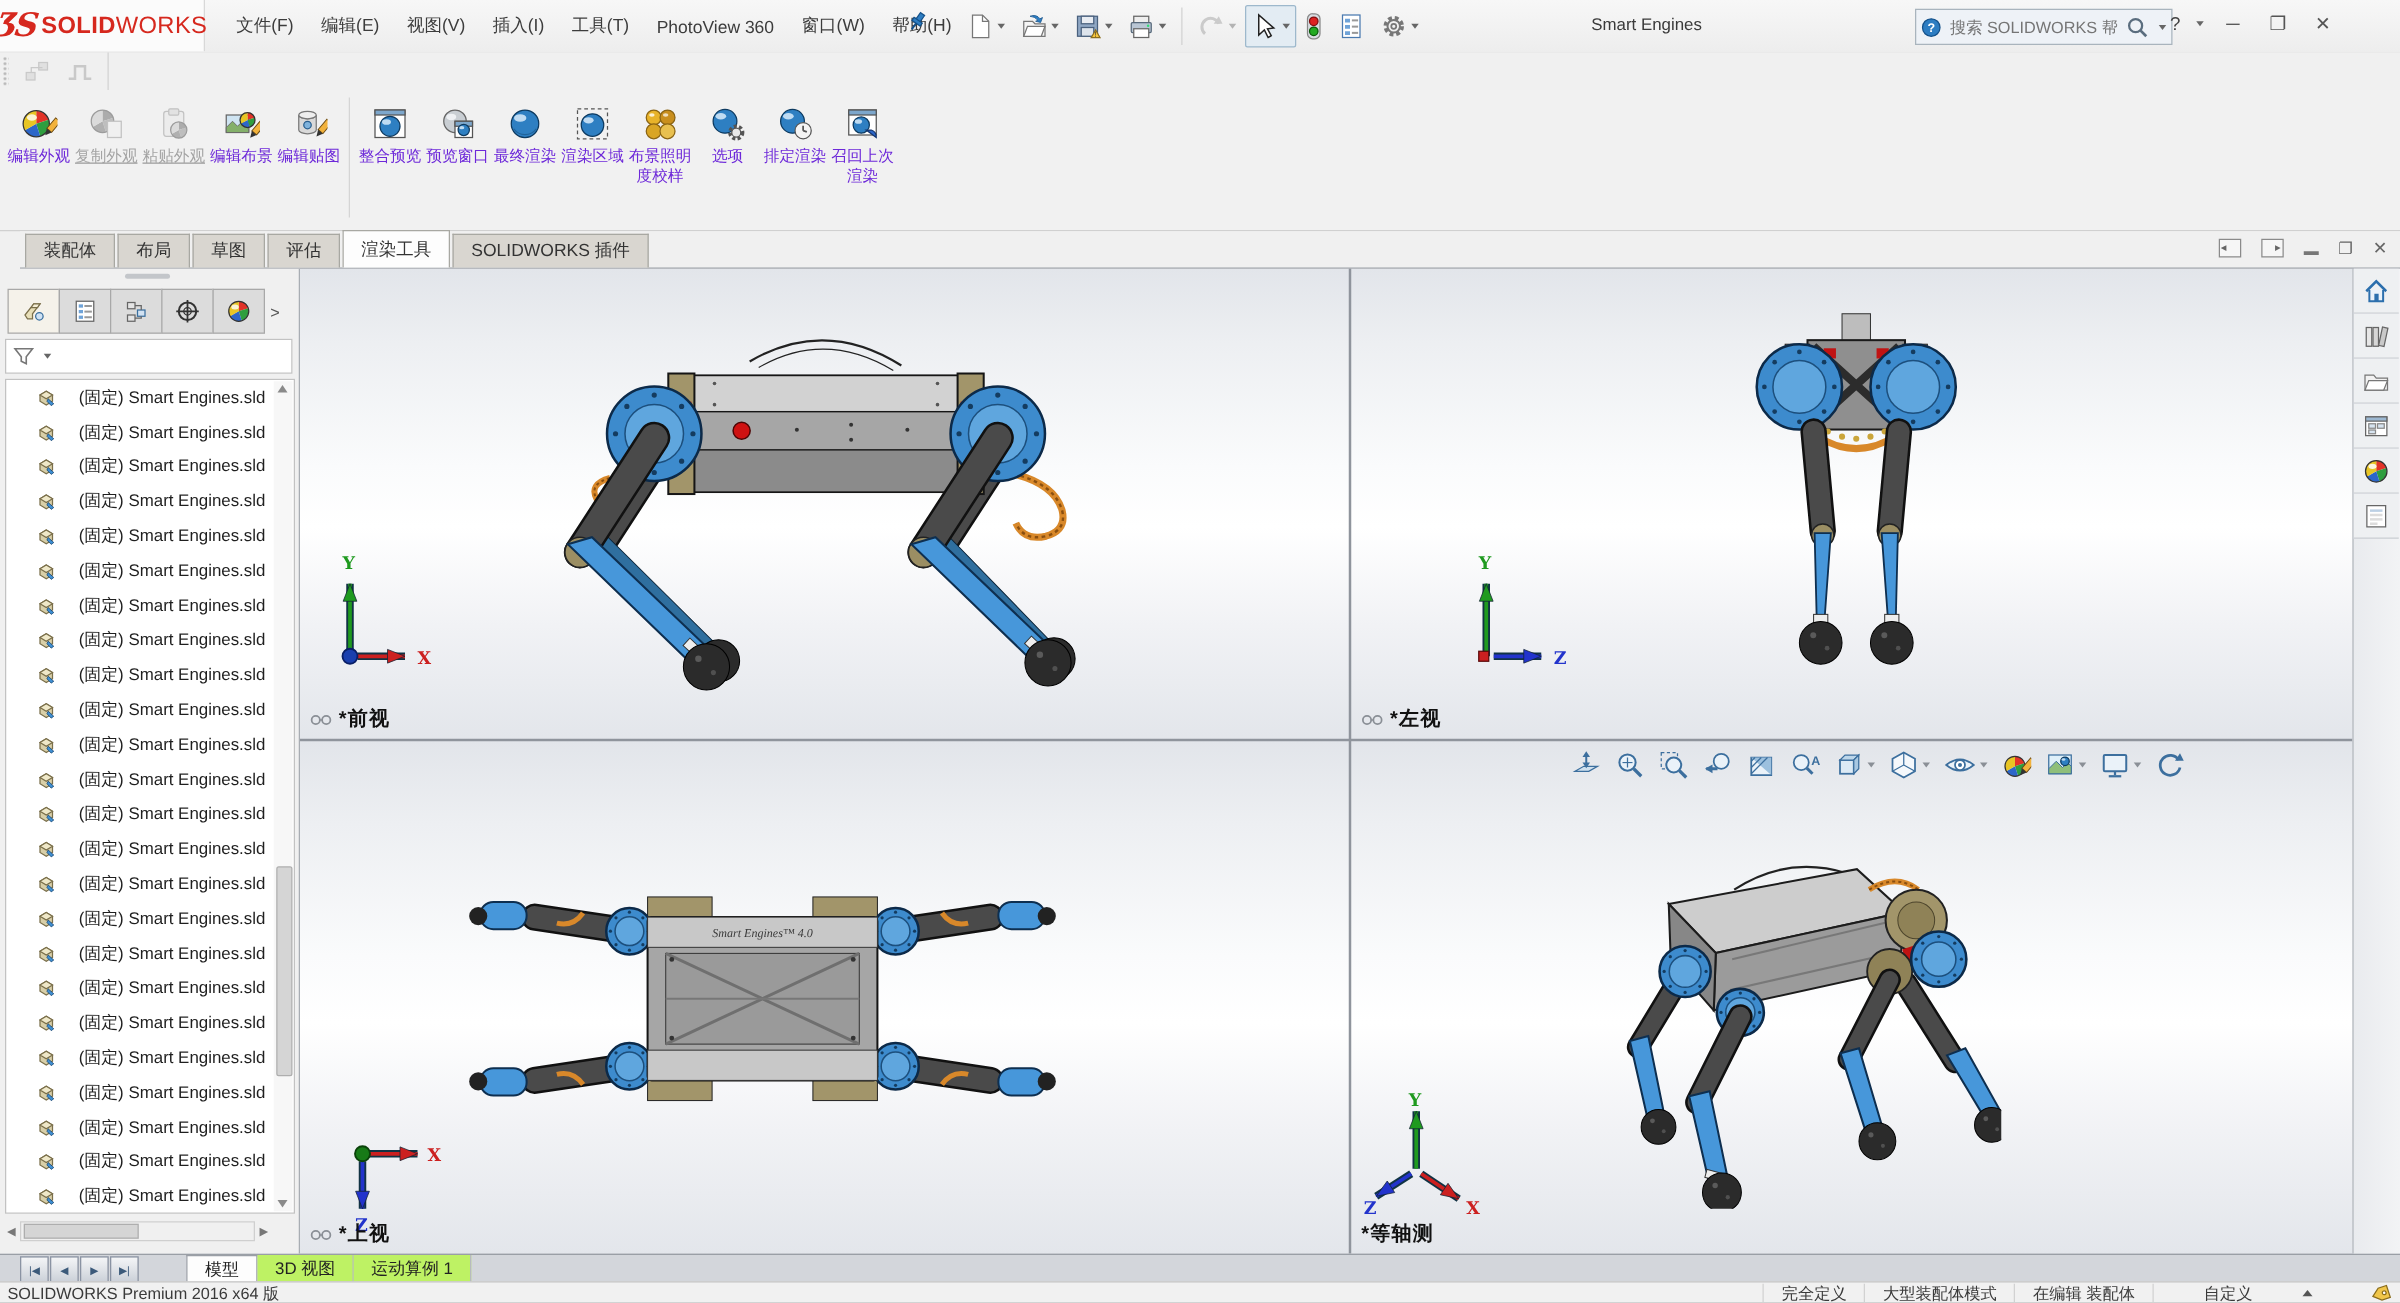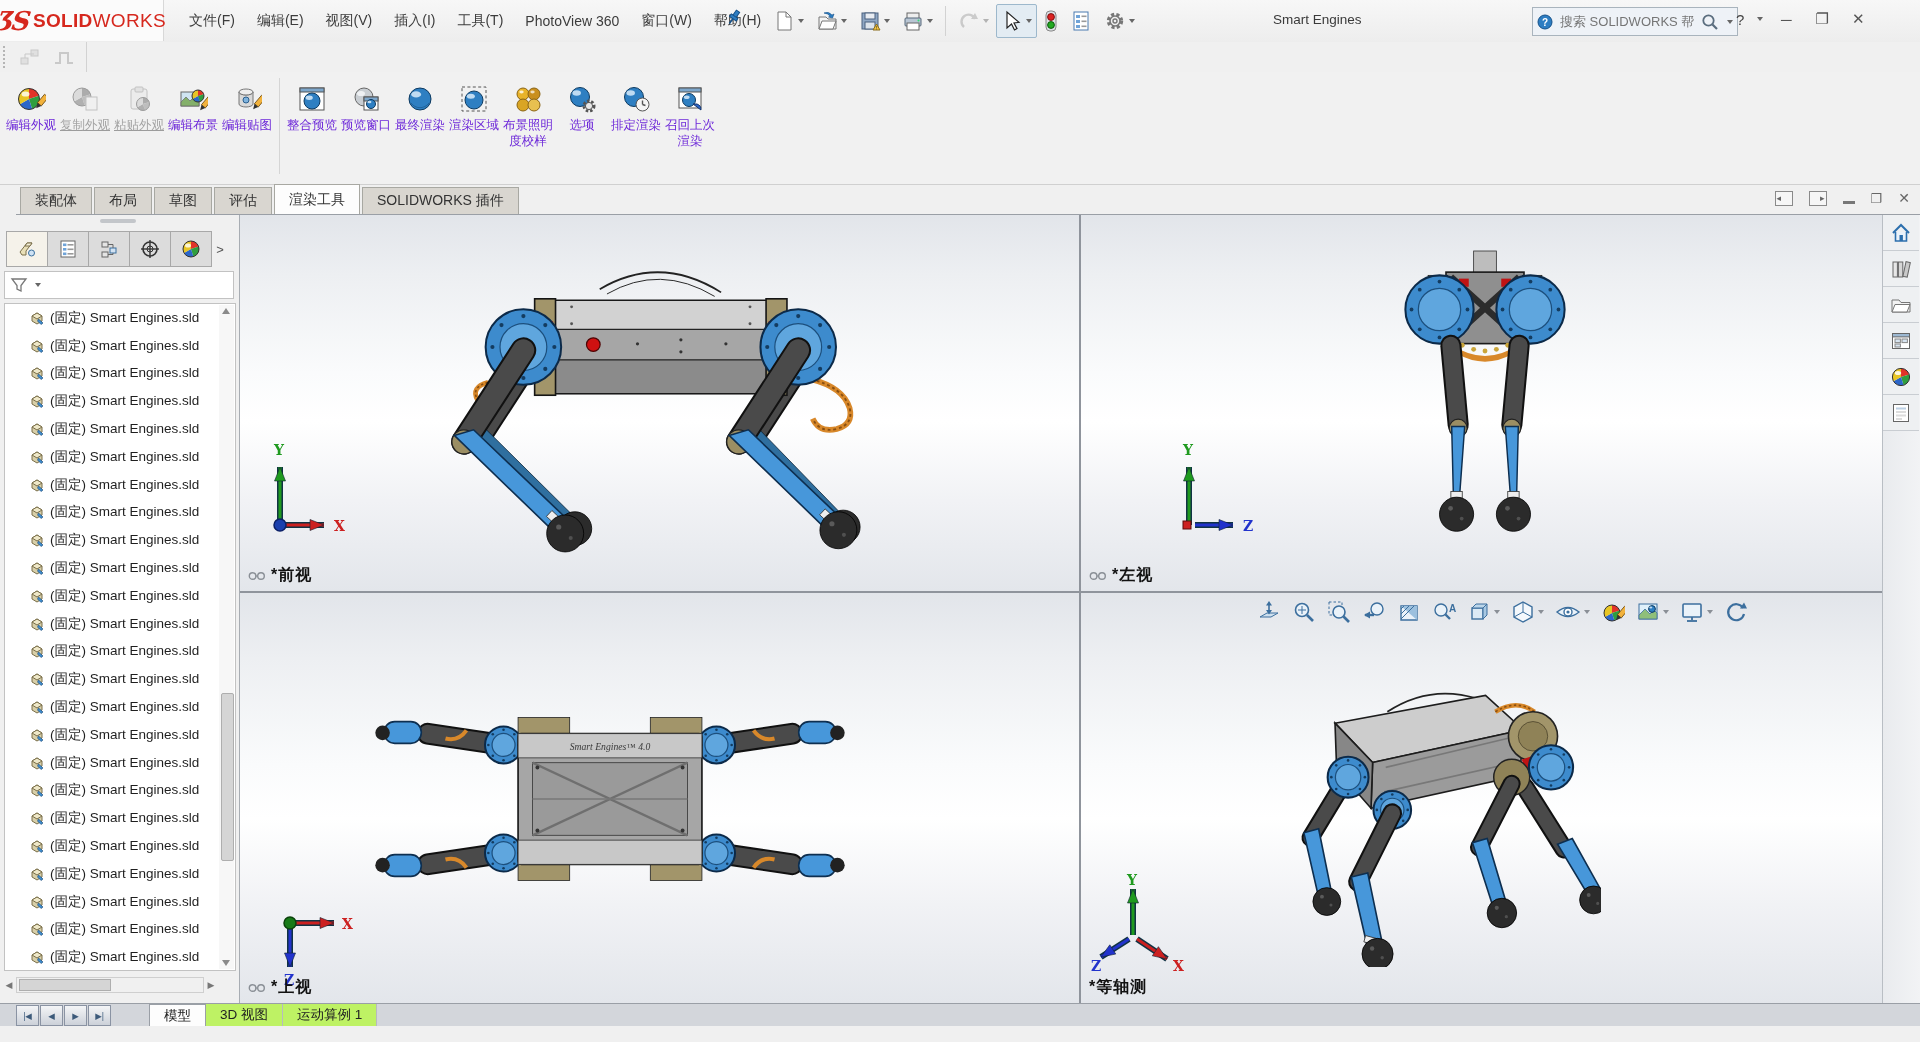--- a/index.html
+++ b/index.html
@@ -44,21 +44,21 @@
   .mdi-sq{width:15px;height:13px;border:1px solid #8a8a8a;display:flex;align-items:center;font-size:9px;color:#666;background:#f6f6f6;}
   
   #leftpanel{left:0;top:215px;width:240px;height:788px;background:#f0f0f0;border-right:1px solid #a8adb3;box-sizing:border-box;}
   #splitter-dash{left:100px;top:4px;width:36px;height:4px;background:#c3c6ca;border-radius:2px;}
   #panel-tabs{left:6px;top:16px;display:flex;align-items:center;}
   .ptab{width:40px;height:34px;background:#dcdcdc;border:1px solid #a8a8a8;margin-right:-1px;display:flex;align-items:center;justify-content:center;}
   .ptab.active{background:#f5f2ea;}
   .ptab-more{width:18px;height:34px;display:flex;align-items:center;justify-content:center;color:#555;font-size:13px;}
   #filter-row{left:4px;top:56px;width:230px;height:28px;background:#fff;border:1px solid #c2c2c2;display:flex;align-items:center;padding-left:5px;gap:4px;box-sizing:border-box;}
   #tree{left:4px;top:88px;width:232px;height:668px;background:#fff;border:1px solid #c2c2c2;box-sizing:border-box;overflow:hidden;}
-  .tree-row{height:27.8px;display:flex;align-items:center;gap:5px;padding-left:24px;font-size:13.5px;color:#1f1f1f;white-space:nowrap;}
+  .tree-row{height:27.8px;display:flex;align-items:center;gap:18px;padding-left:24px;font-size:13.5px;color:#1f1f1f;white-space:nowrap;}
   #vscroll{position:absolute;right:1px;top:1px;width:15px;height:664px;background:#f7f7f7;}
   #vscroll .thumb{position:absolute;left:2px;width:11px;background:#d5d5d5;border:1px solid #aeaeae;border-radius:2px;}
   .scr-arrow{position:absolute;left:3px;width:0;height:0;}
   .scr-up{border-left:4.5px solid transparent;border-right:4.5px solid transparent;border-bottom:6px solid #8a8a8a;top:3px;}
   .scr-down{border-left:4.5px solid transparent;border-right:4.5px solid transparent;border-top:6px solid #8a8a8a;bottom:3px;}
   #hscroll{left:2px;top:760px;width:216px;height:20px;display:flex;align-items:center;}
   #hscroll .track{flex:1;height:14px;background:#f0f0f0;border:1px solid #cfcfcf;position:relative;}
   #hscroll .hthumb{position:absolute;left:2px;top:1px;width:90px;height:10px;background:#d5d5d5;border:1px solid #aeaeae;}
   .harrow{width:14px;height:14px;display:flex;align-items:center;justify-content:center;color:#777;font-size:9px;}
   
@@ -1288,13 +1288,31 @@
     <span class="nav-btn">▶</span>
     <span class="nav-btn">▶|</span>
     <div style="width:8px;"></div>
     <div id="doc-tabs" style="display:flex;margin-left:29px;">
         <div class="doc-tab active">模型</div>
         <div class="doc-tab">3D 视图</div>
         <div class="doc-tab">运动算例 1</div>
       </div>
   </div>
 
+  <div id="statusbar" class="abs">
+    <span id="status-left">SOLIDWORKS Premium 2016 x64 版</span>
+    <span id="status-fields" style="display:flex;">
+        <span class="status-field">完全定义</span>
+        <span class="status-field">大型装配体模式</span>
+        <span class="status-field">在编辑 装配体</span>
+        <span class="status-field" style="border-left: 1px solid rgb(210, 210, 210); padding: 0px 10px 0px 40px;">自定义</span>
+      </span>
+    <span id="status-expand"></span>
+    <span style="margin-right:6px;">
+        <svg width="18" height="15" viewBox="0 0 18 15">
+          <g transform="rotate(-18 9 8)">
+            <path d="M2,8 L8,3 H15 V13 H8 Z" fill="#f0c64a" stroke="#8a6d1c"></path>
+            <circle cx="11.5" cy="8" r="1.5" fill="#fff" stroke="#8a6d1c"></circle>
+          </g>
+        </svg>
+      </span>
+  </div>
 </div>
 
 </body></html>

